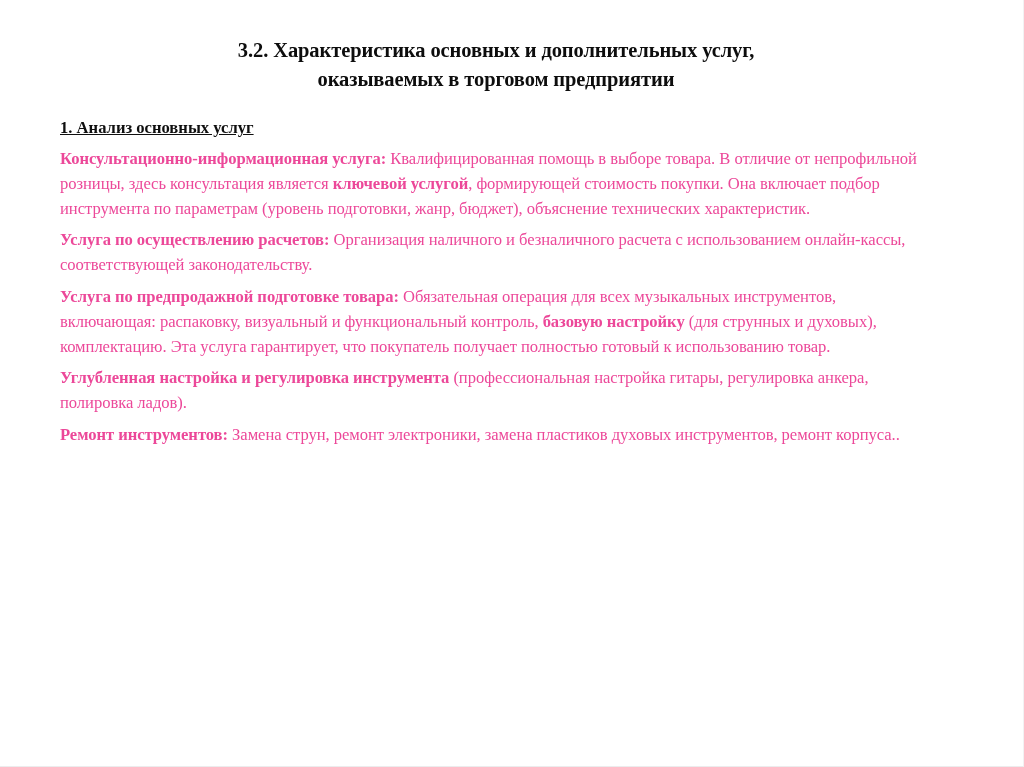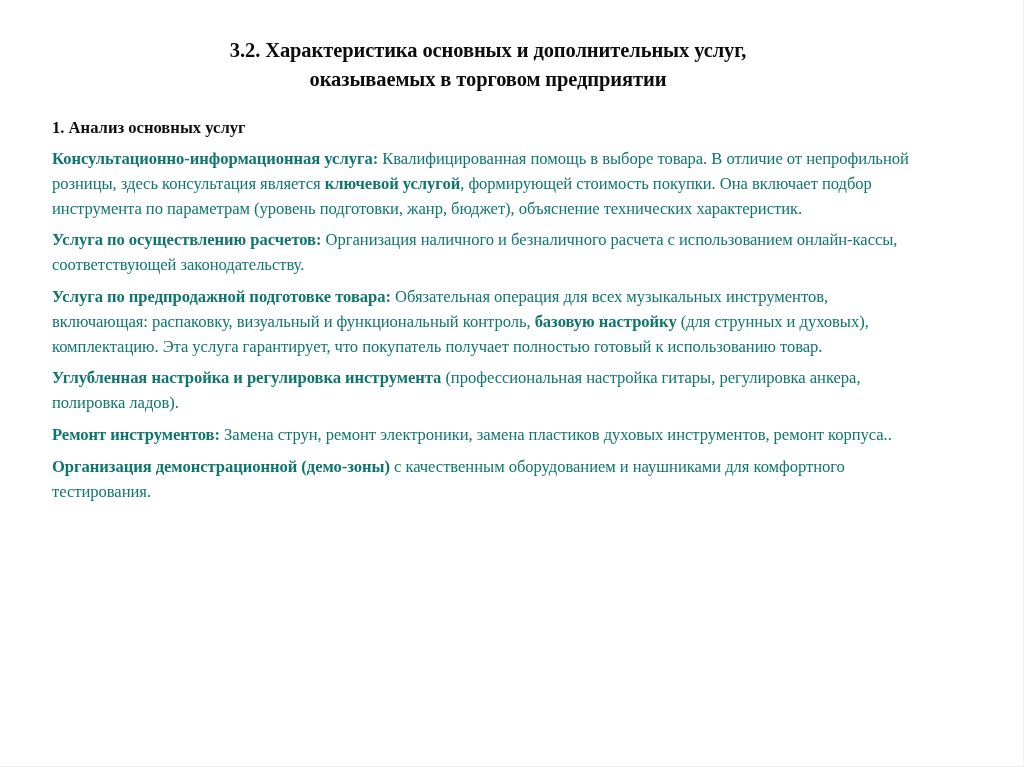--- a/index.html
+++ b/index.html
@@ -22,42 +22,42 @@
     width: 1024px;
     height: 767px;
     background: #ffffff;
     box-sizing: border-box;
     border-bottom: 1px solid #ececed;
     border-right: 1px solid #f2f2f3;
   }
 
   .doc-body {
     position: absolute;
-    left: 52px;
+    left: 60px;
     top: 36px;
     width: 872px;
   }
 
   .doc-title {
     margin: 0 0 22px 0;
     padding: 0 14px;
     font-size: 20.5px;
     font-weight: bold;
     line-height: 1.42;
     text-align: center;
     letter-spacing: -0.1px;
     color: #0d0d0d;
   }
 
   .para {
     margin: 0 0 7px 0;
     font-size: 16.6px;
     line-height: 1.495;
     text-align: left;
-    color: #0f766e;
+    color: #ec4899;
     letter-spacing: -0.05px;
   }
 
   .para.tight {
     margin-bottom: 4px;
   }
 
   .para .lead {
     font-weight: bold;
   }
@@ -65,20 +65,21 @@
   .para .em {
     font-weight: bold;
   }
 
   .section-head {
     margin: 0 0 6px 0;
     font-size: 16.6px;
     font-weight: bold;
     line-height: 1.495;
     color: #0f0f0f;
+    text-decoration: underline;
   }
 </style>
 </head>
 <body>
 
 <div id="page">
   <div class="doc-body">
 
     <h1 class="doc-title">
       <span>3.2. Характеристика основных и дополнительных услуг,</span>
@@ -103,18 +104,15 @@
 
 
     <p class="para">
       <span class="lead">Углубленная настройка и регулировка инструмента</span><span> (профессиональная настройка гитары, регулировка анкера, полировка ладов).</span>
     </p>
 
     <p class="para">
       <span class="lead">Ремонт инструментов:</span><span> Замена струн, ремонт электроники, замена пластиков духовых инструментов, ремонт корпуса..</span>
     </p>
 
-    <p class="para">
-      <span class="lead">Организация демонстрационной (демо-зоны)</span><span> с качественным оборудованием и наушниками для комфортного тестирования.</span>
-    </p>
 
   </div>
 </div>
 
 </body></html>

